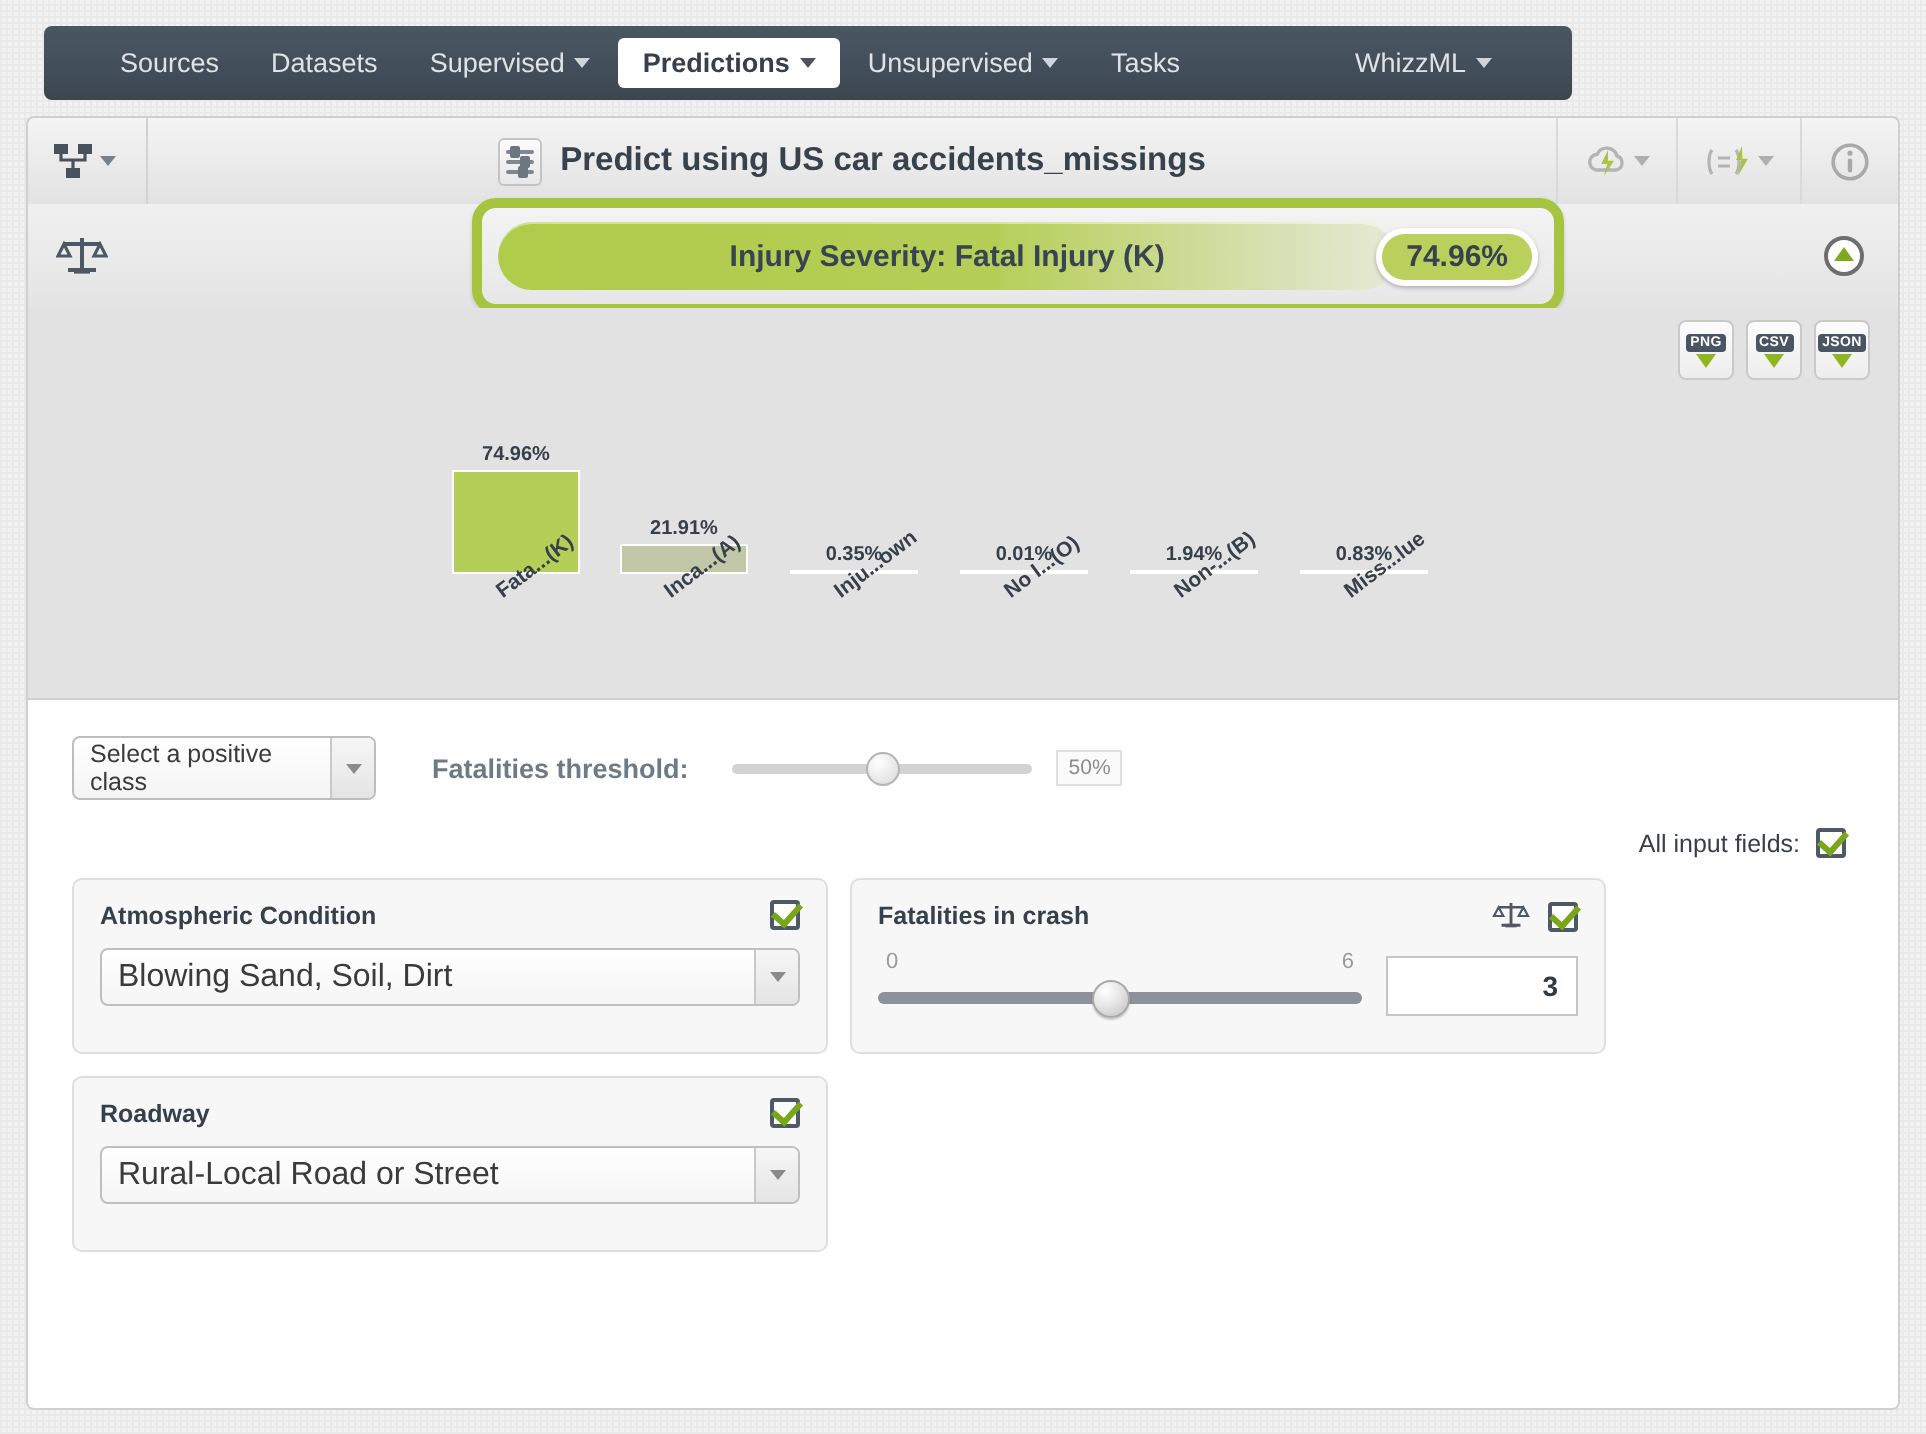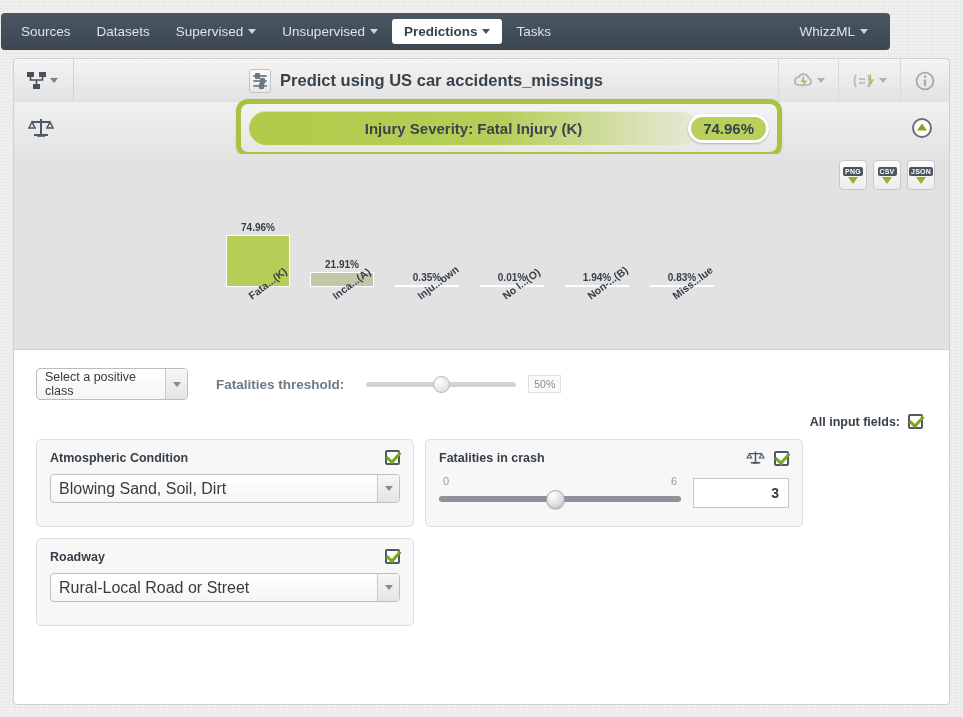--- a/index.html
+++ b/index.html
@@ -16,25 +16,25 @@
   .page {
     position:absolute; inset:0;
     background:
       repeating-linear-gradient(0deg, #e9e9e9 0 1px, transparent 1px 3px),
       repeating-linear-gradient(90deg, #e9e9e9 0 1px, transparent 1px 3px),
       #f2f2f2;
   }
 
   
   .navbar {
-    position:absolute; left:1px; top:13px; width:889px; height:37px;
+    position:absolute; left:22px; top:13px; width:764px; height:37px;
     background:linear-gradient(#4a5762,#3b4651);
     border-radius:4px;
     display:flex; align-items:center;
-    padding:0 8px;
+    padding:0 26px;
   }
   .nav-item {
     color:#dfe3e6; font-size:13.5px; padding:5px 12px; margin-right:2px;
     border-radius:3px; white-space:nowrap; cursor:pointer;
     display:flex; align-items:center; gap:5px;
   }
   .nav-item.active { background:#ffffff; color:#36404a; font-weight:bold; }
   .caret-d {
     width:0;height:0;border-left:4px solid transparent;border-right:4px solid transparent;
     border-top:5px solid currentColor; display:inline-block; opacity:.9;
@@ -150,21 +150,21 @@
   .thr-track { width:100%; height:5px; background:#d3d3d3; border-radius:3px; }
   .thr-knob {
     position:absolute; left:46%; width:17px;height:17px;border-radius:50%;
     background:radial-gradient(circle at 35% 30%,#ffffff,#d8d8d8);
     border:1px solid #b4b4b4;
   }
   .thr-val { margin-left:12px; font-size:10.5px; color:#8d8d8d;
              border:1px solid #e0e0e0; background:#fafafa; padding:2px 5px; }
 
   .allfields { display:flex; align-items:center; justify-content:flex-end;
-               gap:8px; padding:14px 26px 0 0; font-size:12.5px; font-weight:bold;
+               gap:8px; padding:14px 26px 0 0; font-size:12.5px; font-weight:normal;
                color:#36404a; }
 
   
   .grid { display:flex; flex-wrap:wrap; gap:11px; padding:10px 22px 0 22px; }
   .card {
     width:378px; background:#f7f7f7; border:1px solid #dedede; border-radius:5px;
     padding:10px 13px 13px 13px; position:relative;
   }
   .card.tall { height:88px; }
   .card-head { display:flex; align-items:center; margin-bottom:9px; }
@@ -215,26 +215,26 @@
       <div class="nav-item">
         <span>Sources</span>
       </div>
       <div class="nav-item">
         <span>Datasets</span>
       </div>
       <div class="nav-item">
         <span>Supervised</span>
         <i class="caret-d"></i>
       </div>
+      <div class="nav-item active">
+        <span>Predictions</span>
+        <i class="caret-d"></i>
+      </div>
       <div class="nav-item">
         <span>Unsupervised</span>
-        <i class="caret-d"></i>
-      </div>
-      <div class="nav-item active">
-        <span>Predictions</span>
         <i class="caret-d"></i>
       </div>
       <div class="nav-item">
         <span>Tasks</span>
       </div>
     </div>
   <div class="nav-right">
     <div class="nav-item">
       <span>WhizzML</span>
       <i class="caret-d"></i>

